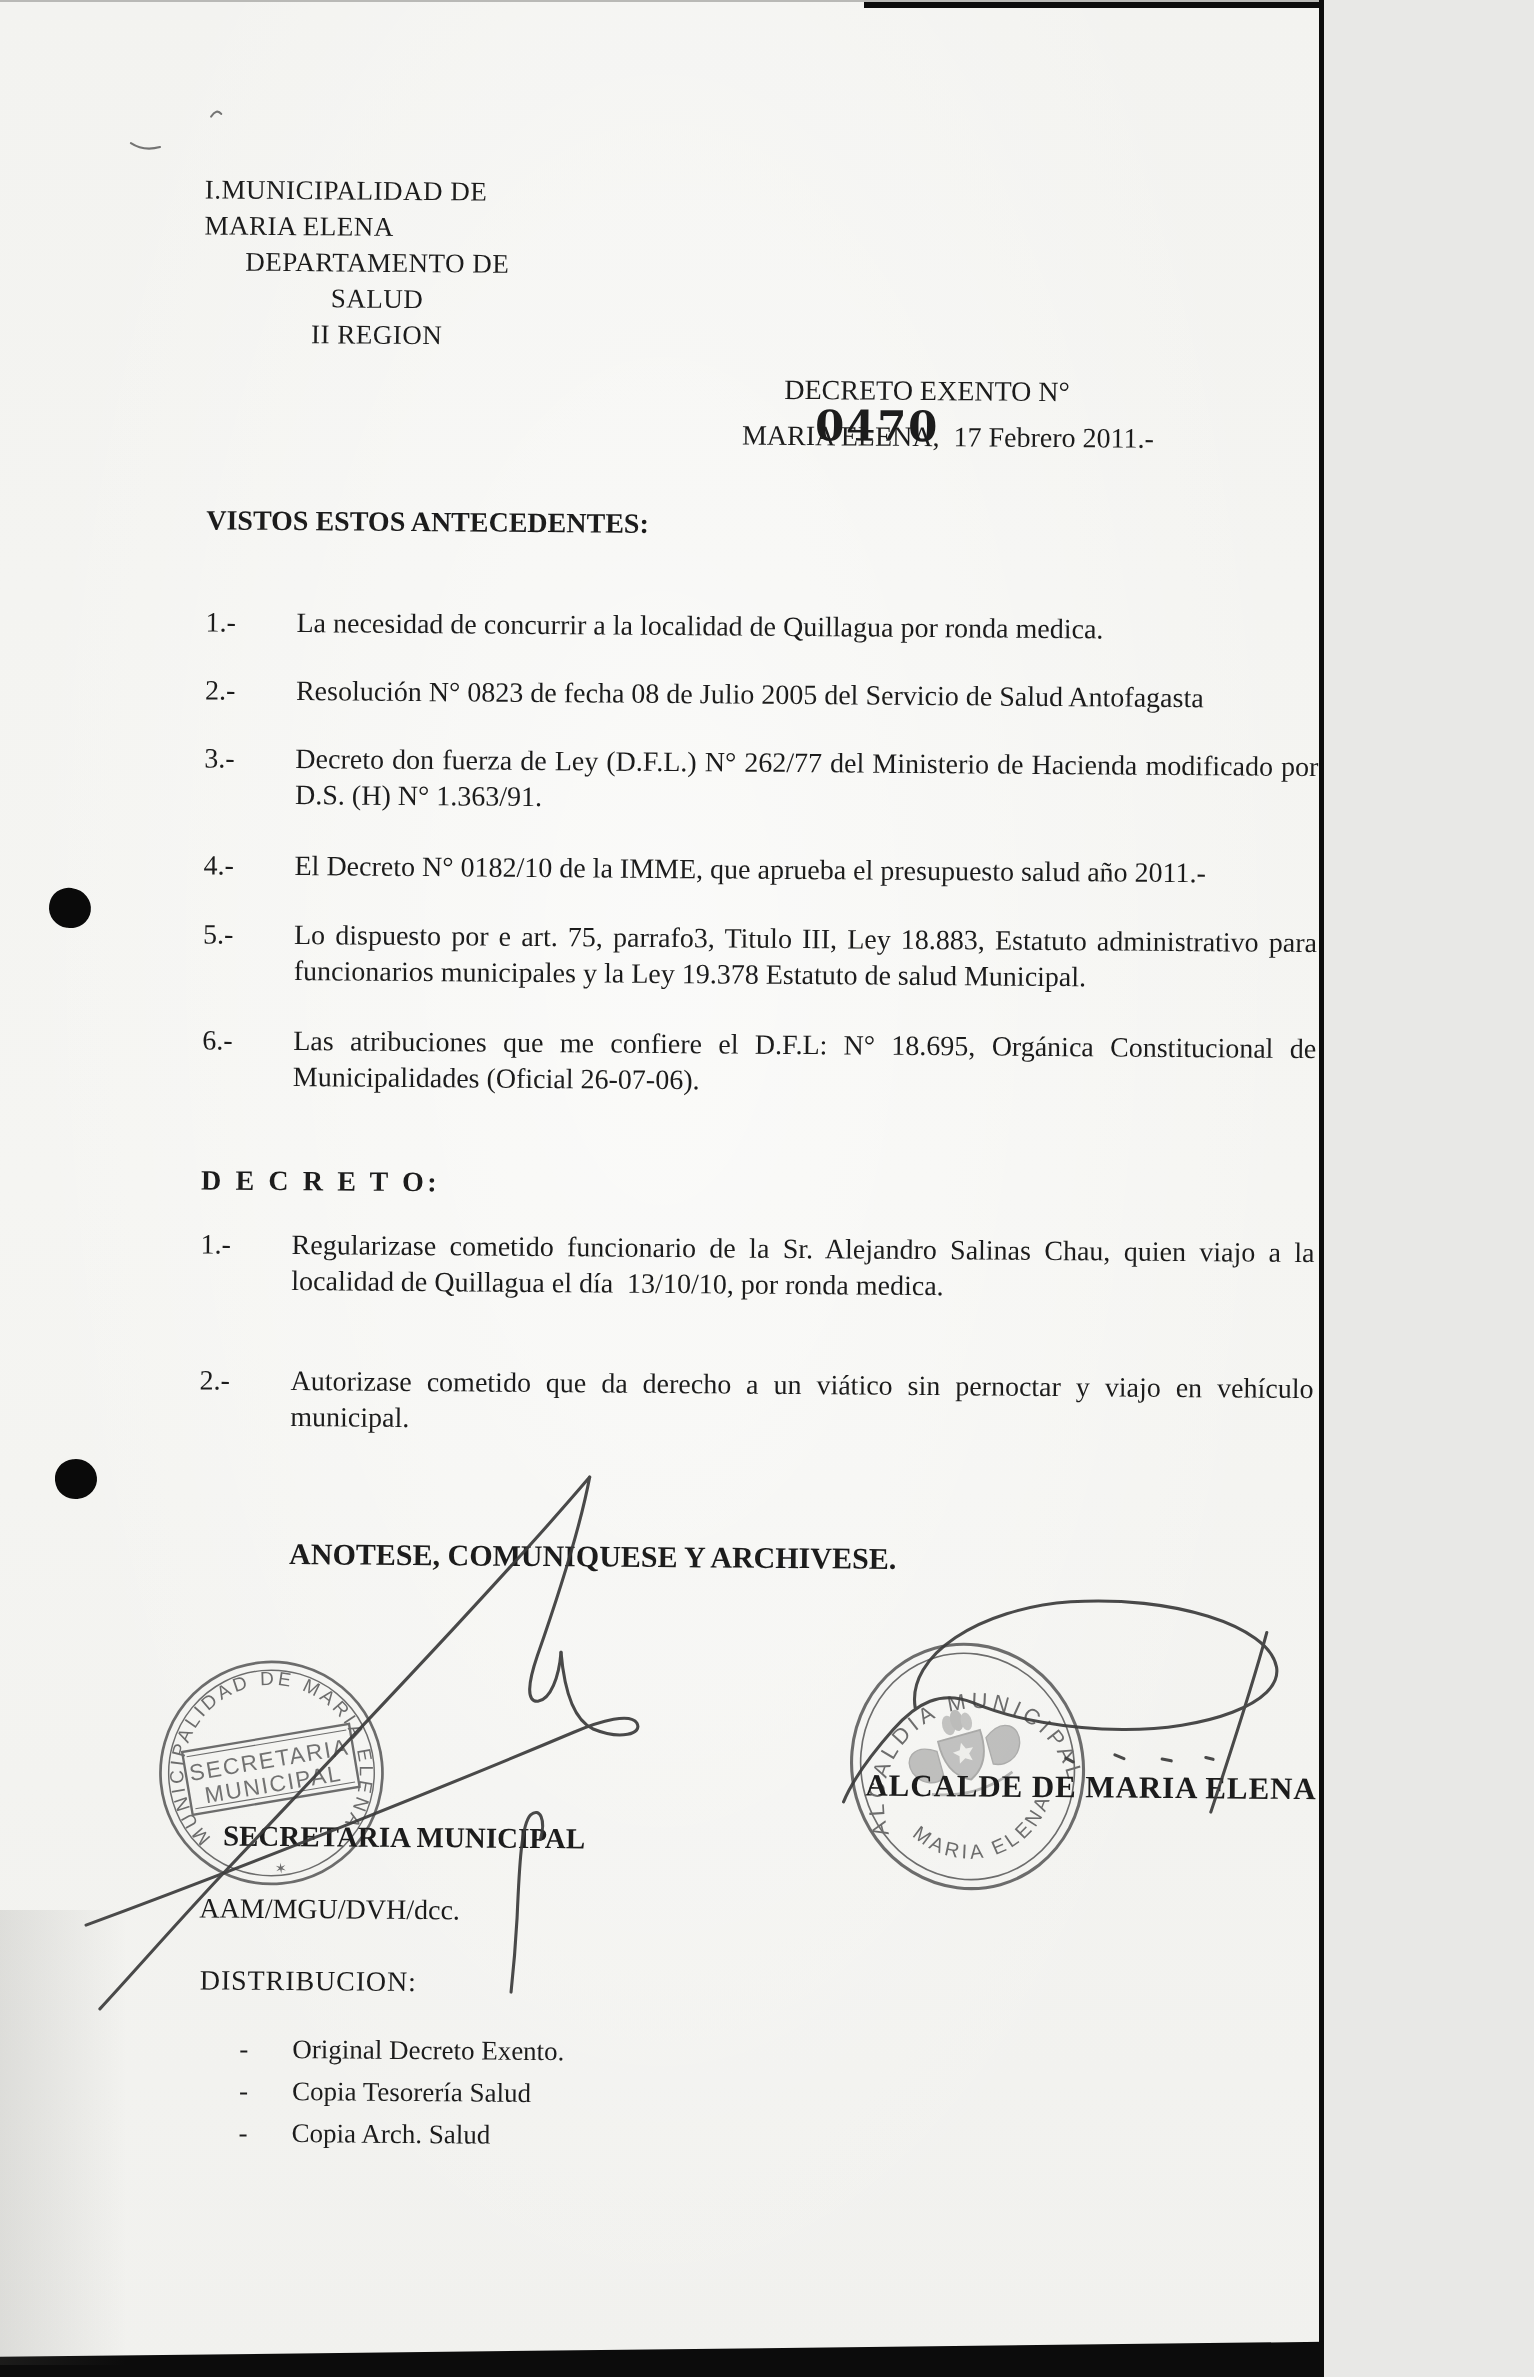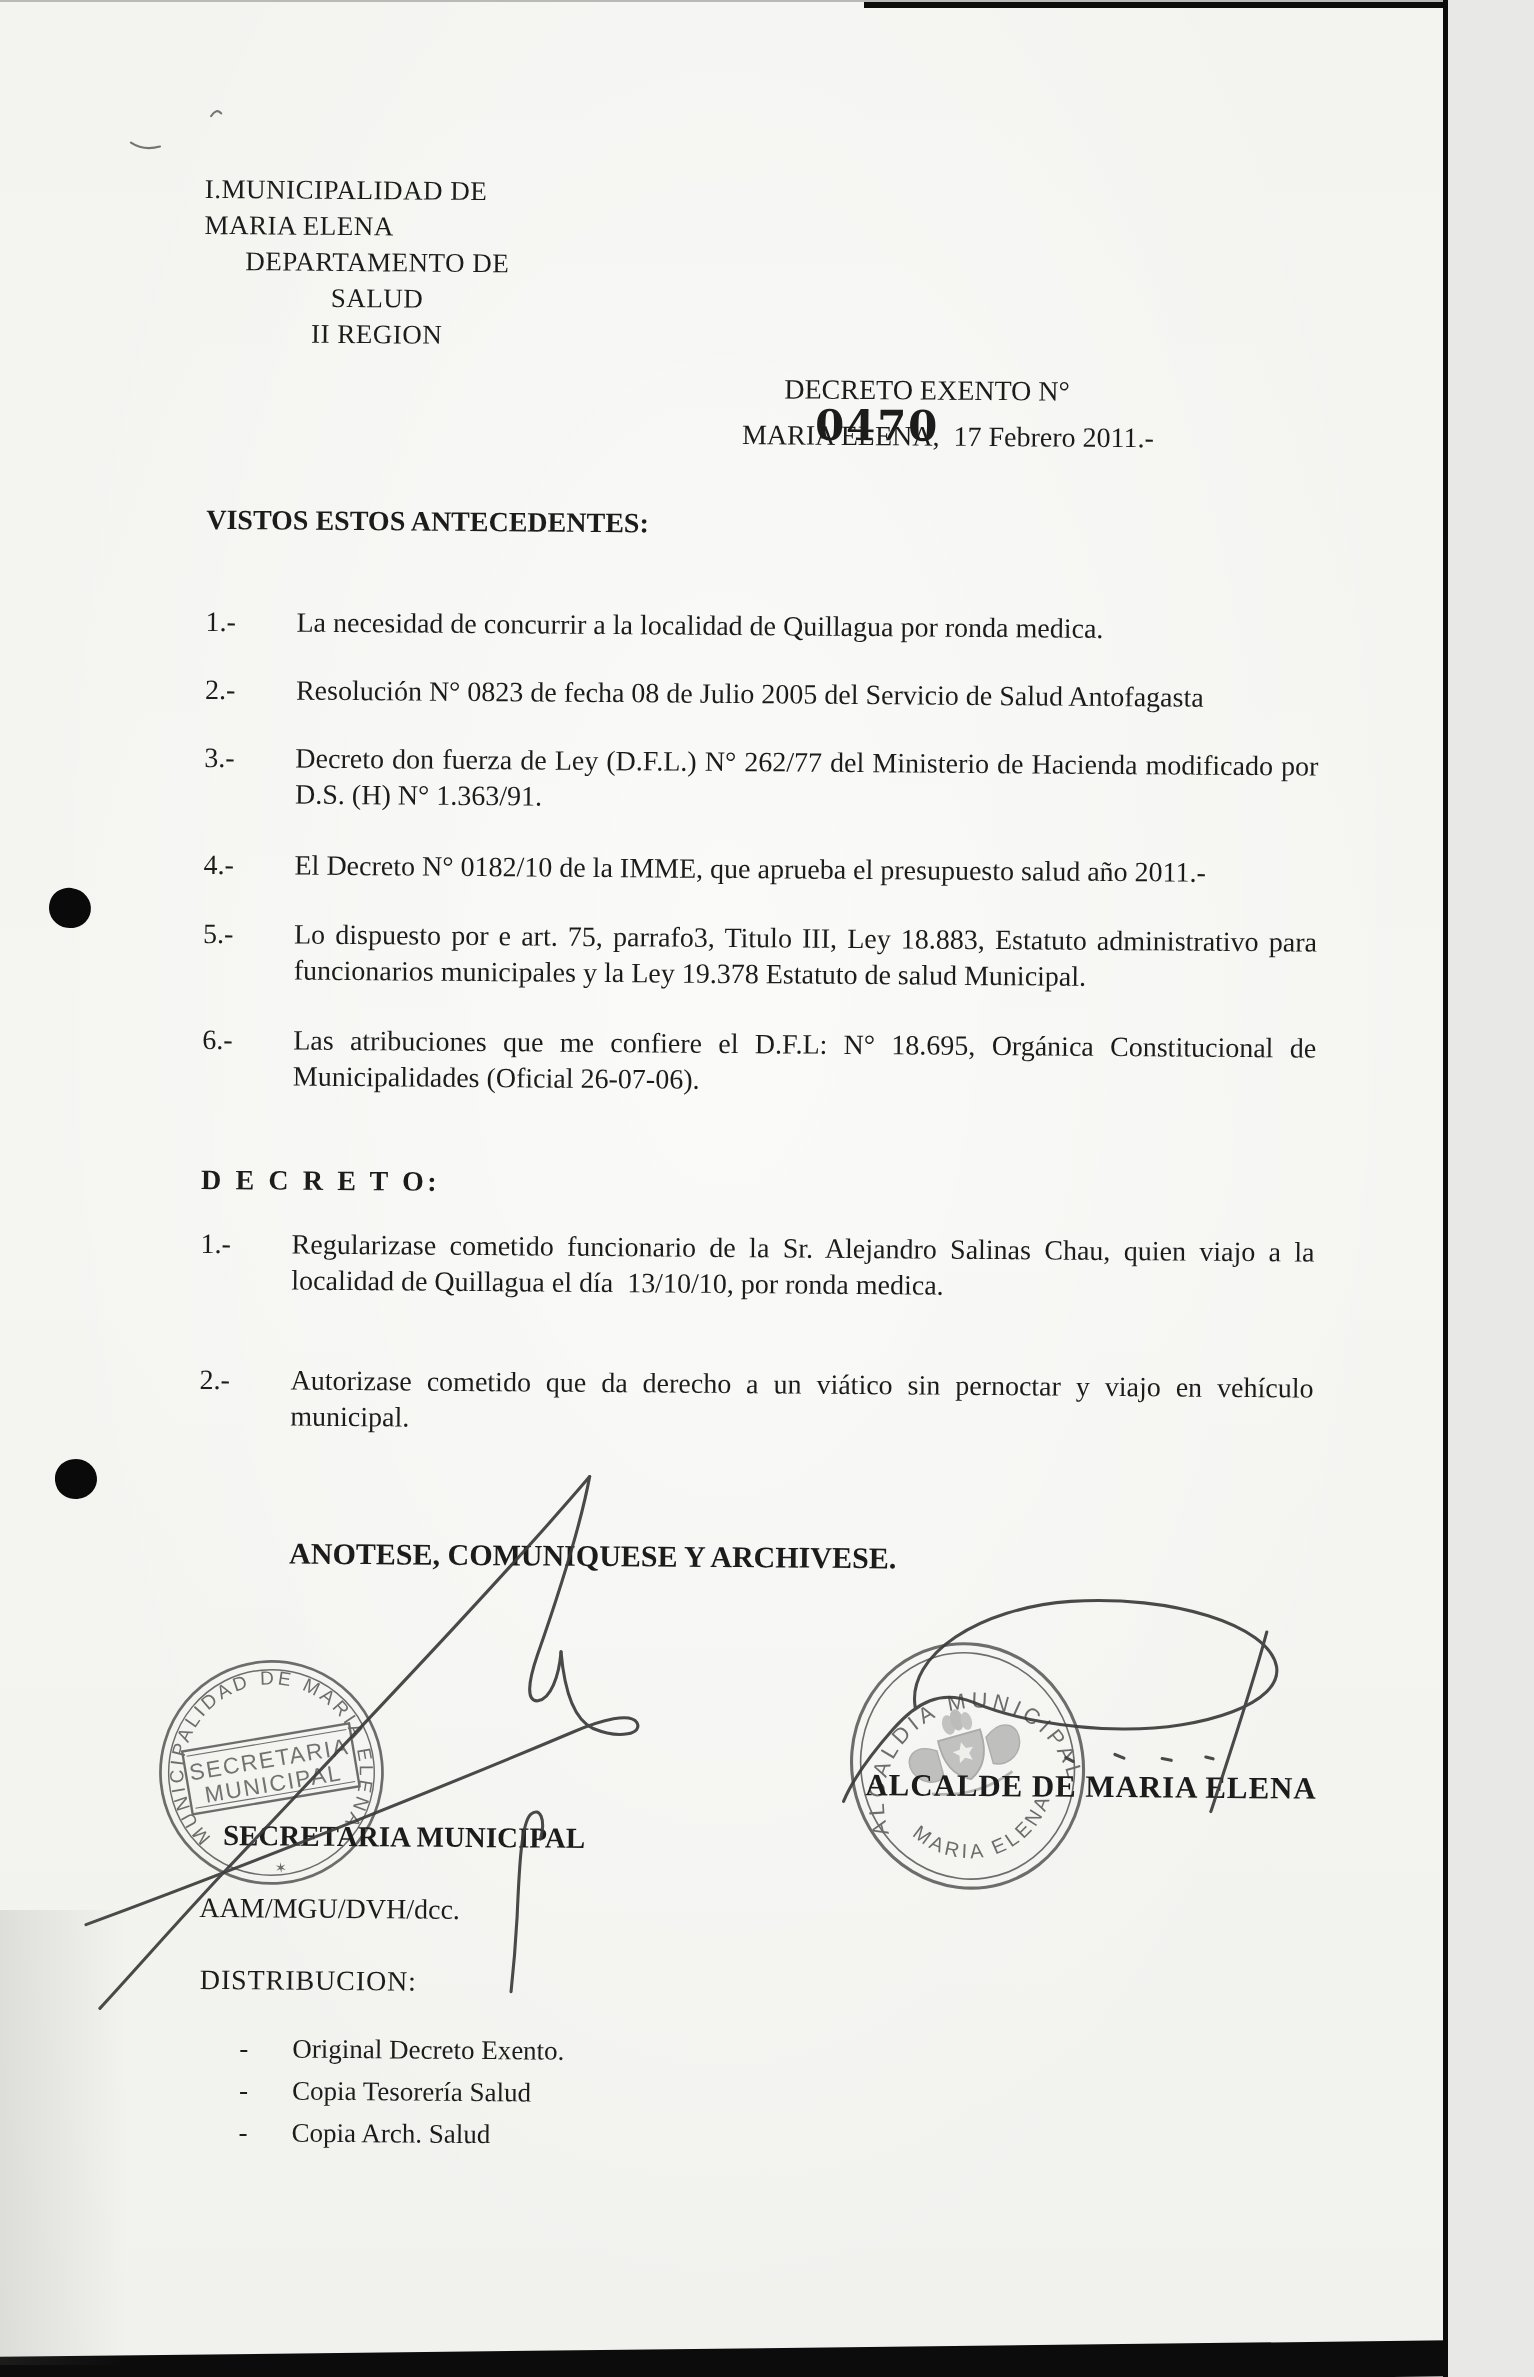--- a/index.html
+++ b/index.html
@@ -1,17 +1,17 @@
 <!DOCTYPE html>
 <html style="font-size:14.6px"><head>
 <meta charset="utf-8">
 <style>
   html,body{margin:0;padding:0;background:#e8e8e6;}
   #page{
-    position:relative;width:1448px;height:2377px;overflow:hidden;
+    position:relative;width:1324px;height:2377px;overflow:hidden;
     background:
       radial-gradient(ellipse at 50% 40%, rgba(255,255,255,.55), rgba(0,0,0,0) 70%),
       linear-gradient(180deg,#f3f3f0 0%,#f5f5f2 50%,#f1f1ee 100%);
     font-family:"Liberation Serif", serif;color:#1c1c1c;
   }
   .tilt{position:absolute;inset:0;transform:rotate(0.45deg);transform-origin:50% 45%;}
   .abs{position:absolute;}
   .t{font-size:28px;line-height:36px;white-space:pre-wrap;}
   .b{font-weight:bold;}
   .item-num{position:absolute;width:64px;}

